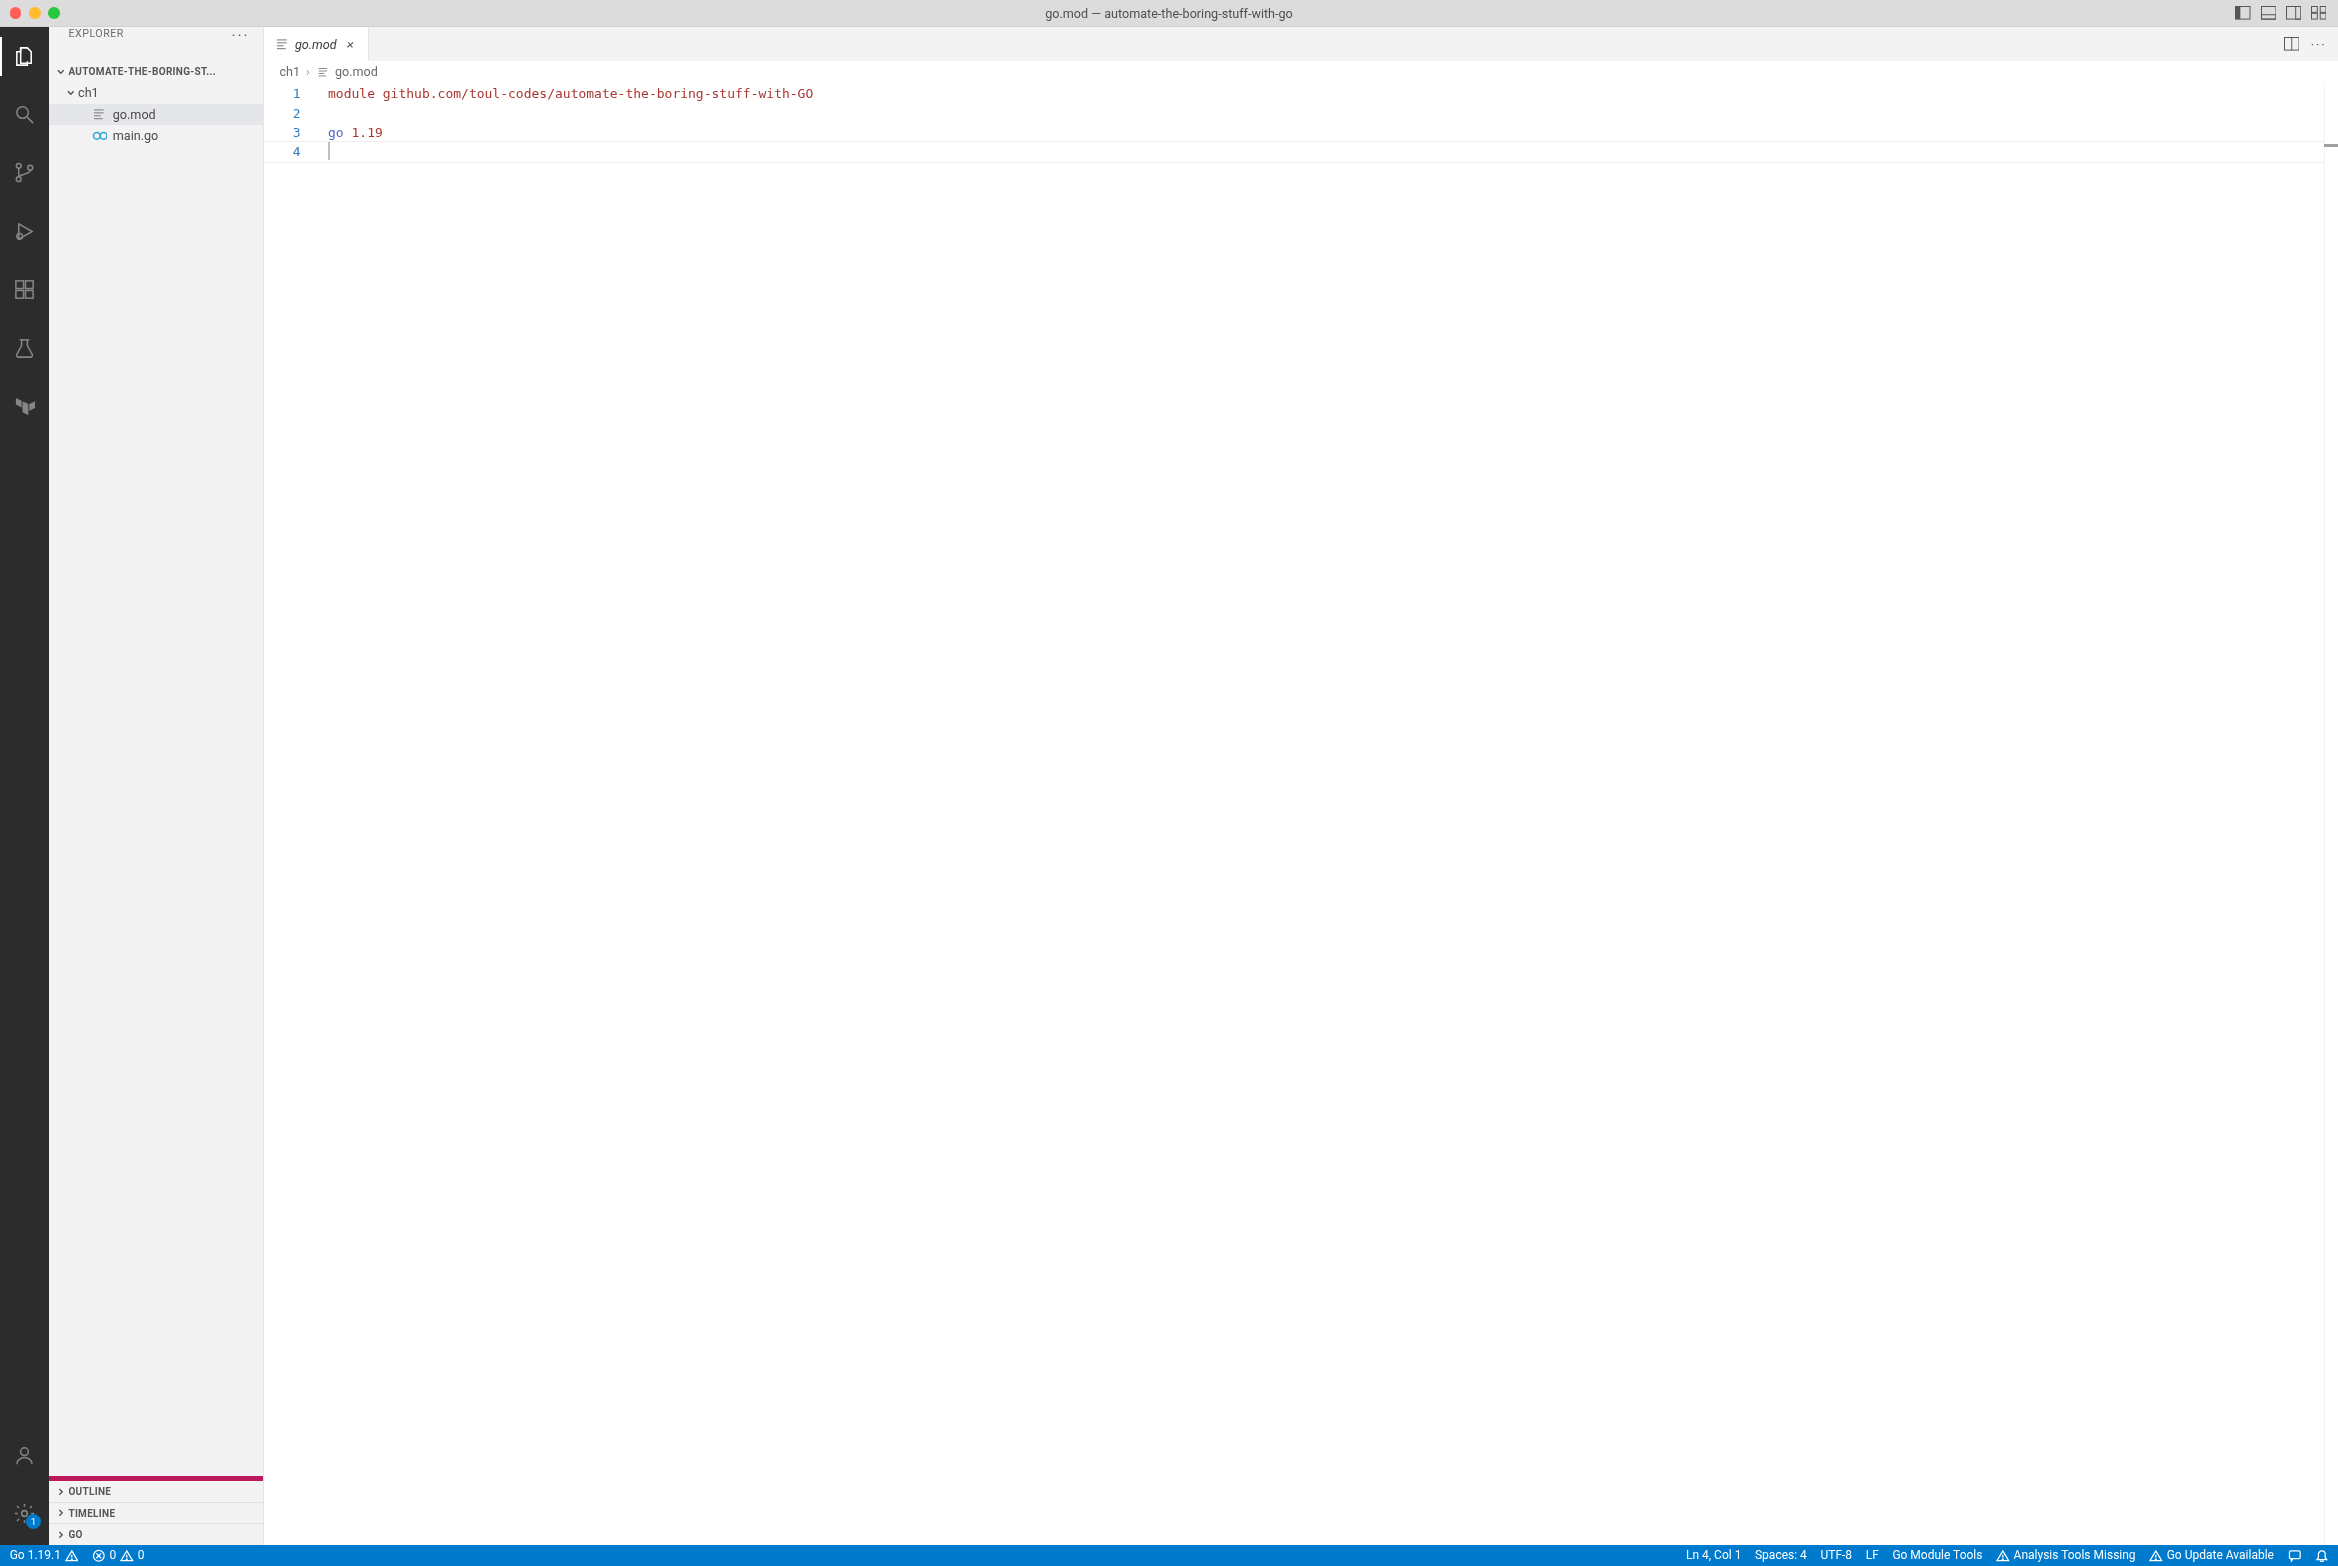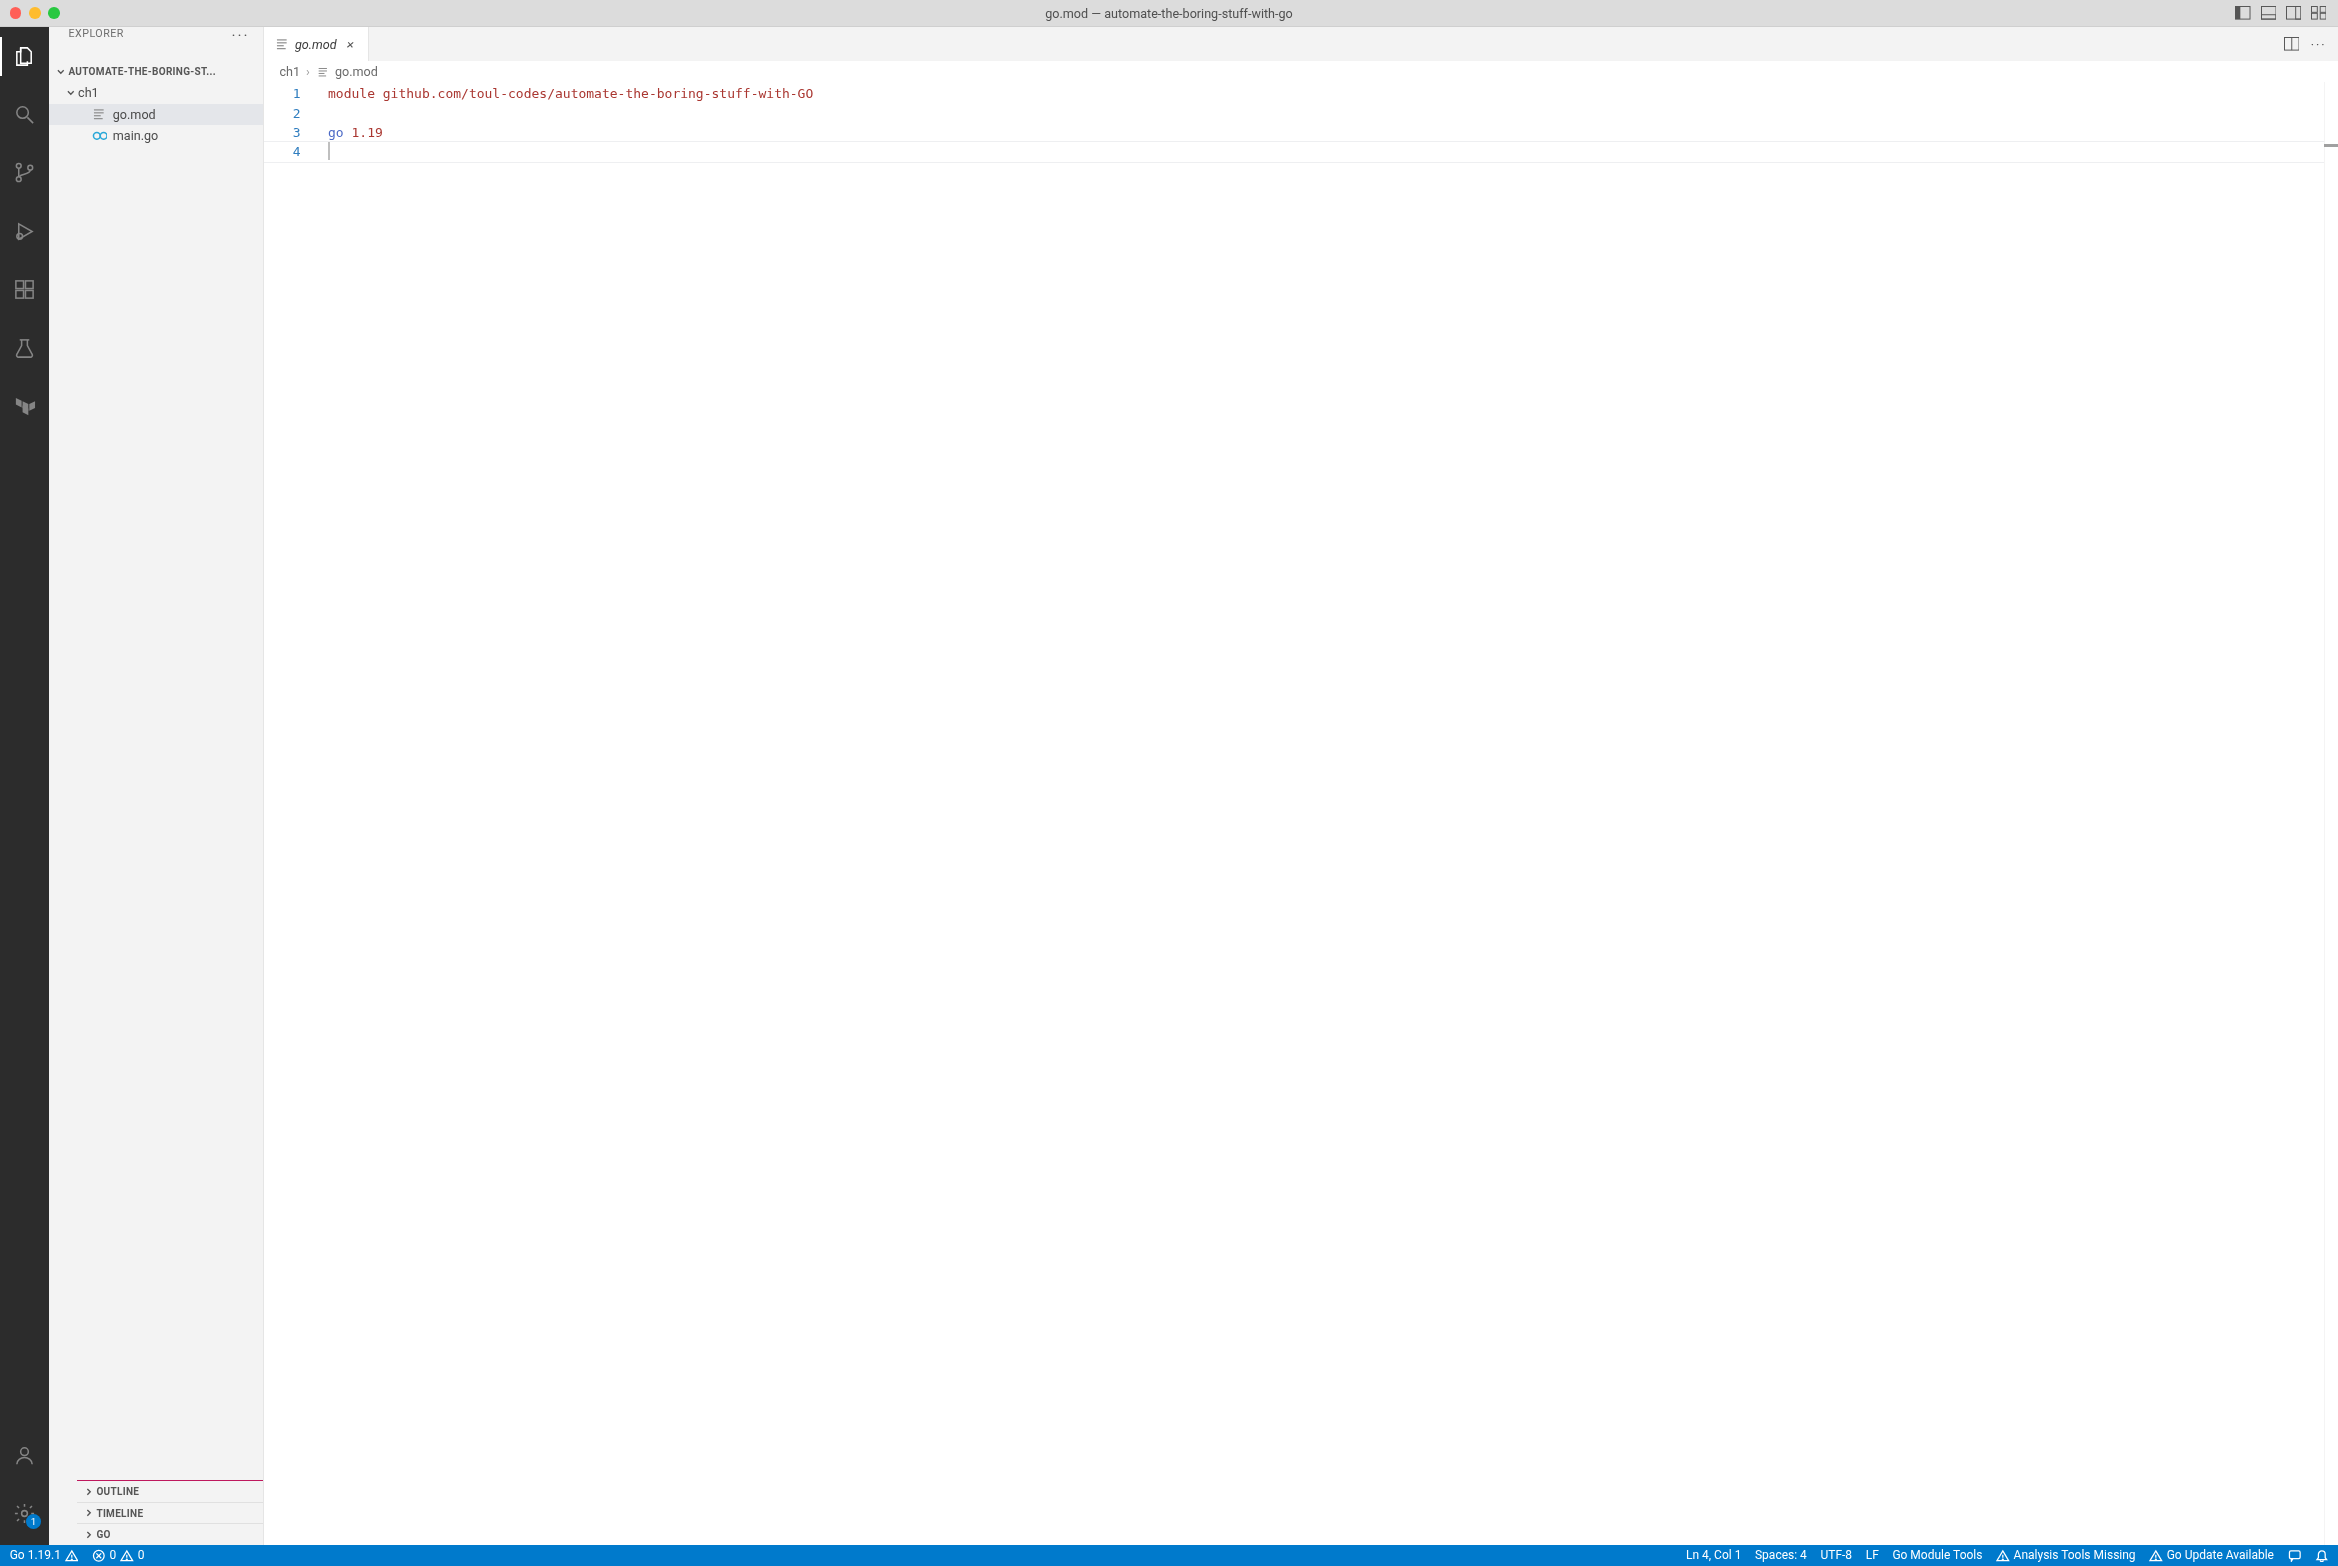--- a/index.html
+++ b/index.html
@@ -36,21 +36,21 @@
     .sidebar-actions { color: #555; font-size: 15.5px; letter-spacing: 1.9px; cursor: pointer; }
     .section-header { display: flex; align-items: center; height: 21.3px; padding-left: 3.9px; font-size: 10px; font-weight: 700; color: #565656; letter-spacing: 0.3px; cursor: pointer; }
     .section-header .chev { width: 15.5px; display: inline-flex; justify-content: center; }
     .file-tree { flex: 1; overflow-y: auto; }
     .tree-row { display: flex; align-items: center; height: 21.3px; font-size: 12.6px; color: #4b4b4b; cursor: pointer; }
     .tree-row.selected { background: #e4e6ea; }
     .tree-chev { width: 15.5px; display: inline-flex; justify-content: center; color: #555; }
     .tree-icon { width: 15.5px; height: 15.5px; margin-right: 5.8px; display: inline-flex; align-items: center; justify-content: center; }
     .indent-0 { padding-left: 13.6px; }
     .indent-1 { padding-left: 27px; }
-    .outline-sections { border-top: 1px solid #be185d; margin-left: 28px; }
+    .outline-sections { border-top: 5px solid #be185d; }
     .outline-sections .section-header { border-top: 1px solid #e0e0e0; }
     .outline-sections .section-header:first-child { border-top: none; }
 
     
     .editor-area { flex: 1; display: flex; flex-direction: column; background: #fff; min-width: 0; }
     .tabs-row { height: 34px; background: #f3f3f3; display: flex; align-items: stretch; }
     .tab { display: flex; align-items: center; gap: 5.8px; padding: 0 9.7px; background: #fff; border-right: 1px solid #e5e5e5; font-size: 12.6px; font-style: italic; color: #3b3b3b; cursor: pointer; }
     .tab .tab-icon { width: 15.5px; height: 15.5px; display: inline-flex; align-items: center; justify-content: center; }
     .tab .tab-close { color: #555; font-size: 13.6px; width: 15.5px; text-align: center; cursor: pointer; }
     .tabs-right { margin-left: auto; display: flex; align-items: center; gap: 11.6px; padding-right: 11.6px; color: #555; }

